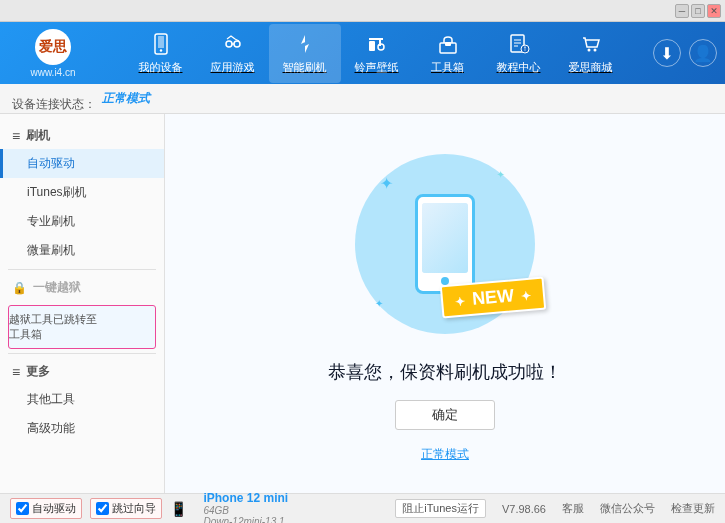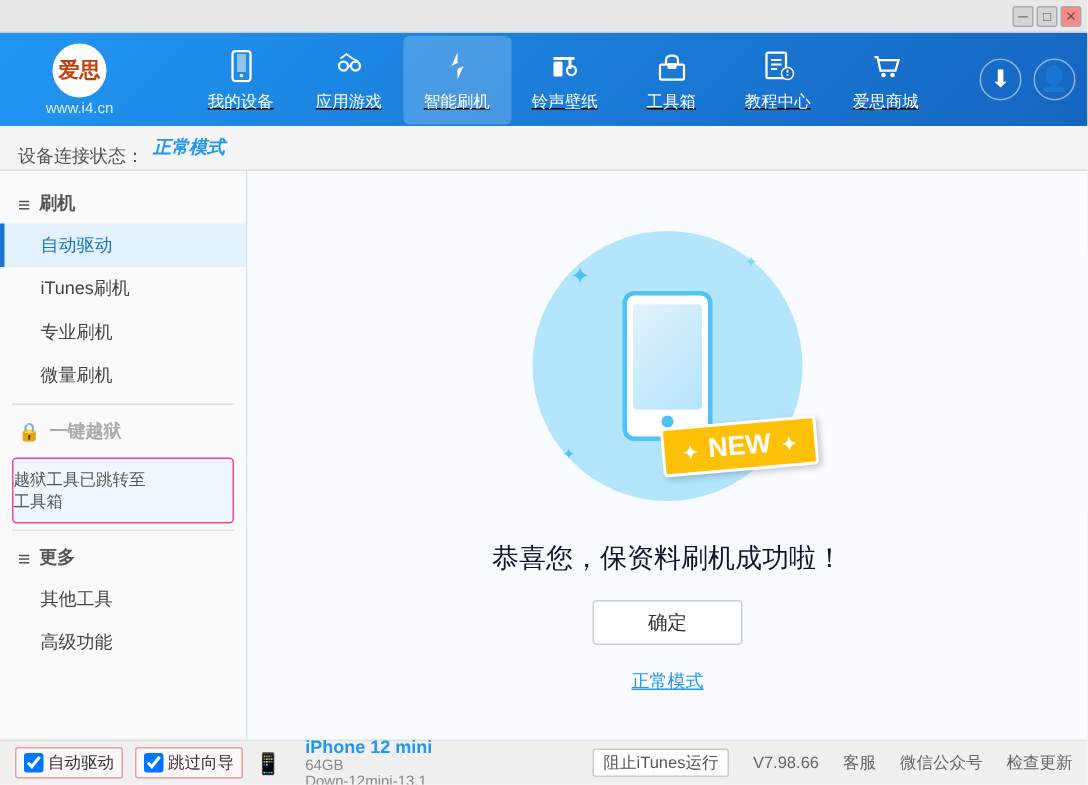--- a/index.html
+++ b/index.html
@@ -323,20 +323,21 @@
       margin-left: 8px;
     }
     .device-name {
       color: #2196f3;
       font-weight: bold;
       font-size: 12px;
     }
     .device-info {
       color: #888;
       font-size: 10px;
+      font-style: italic;
     }
     .checkbox-group {
       display: flex;
       align-items: center;
       gap: 3px;
       border: 1px solid #e8a0a0;
       padding: 2px 5px;
       border-radius: 2px;
       background: #fff8f8;
     }

